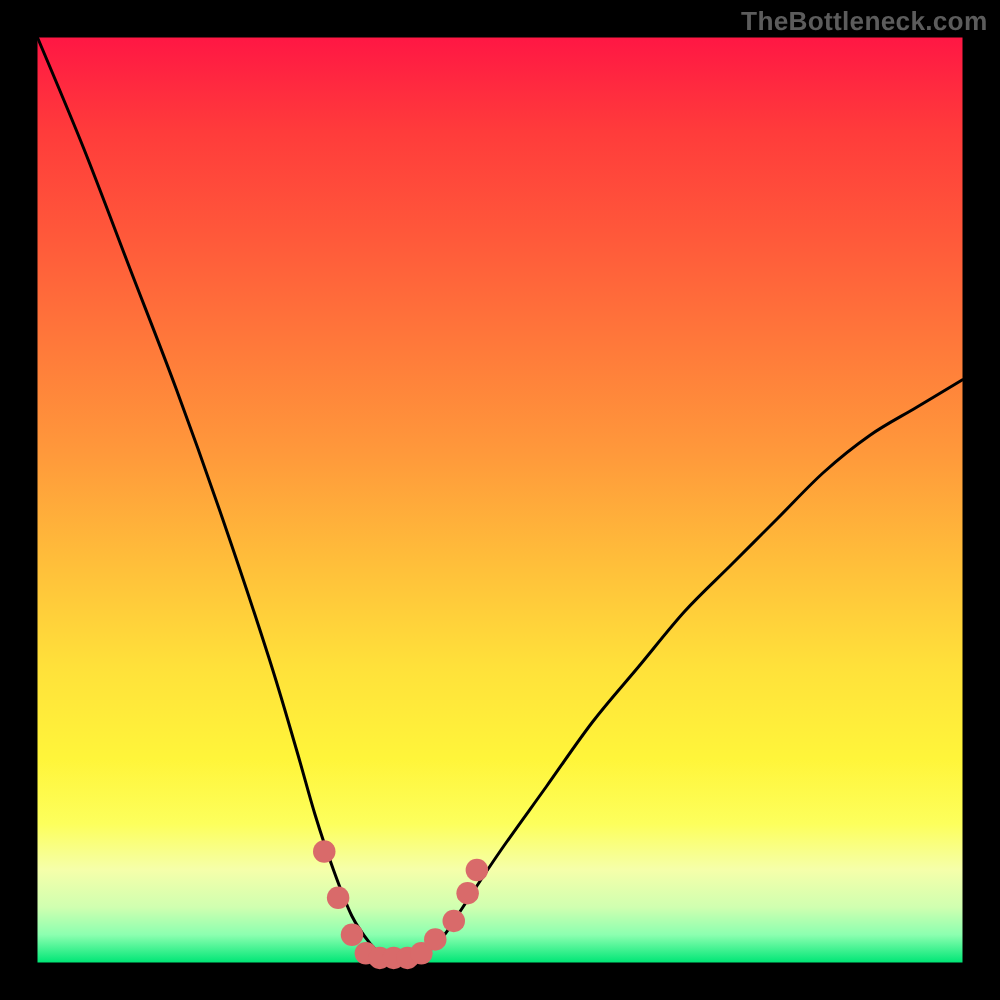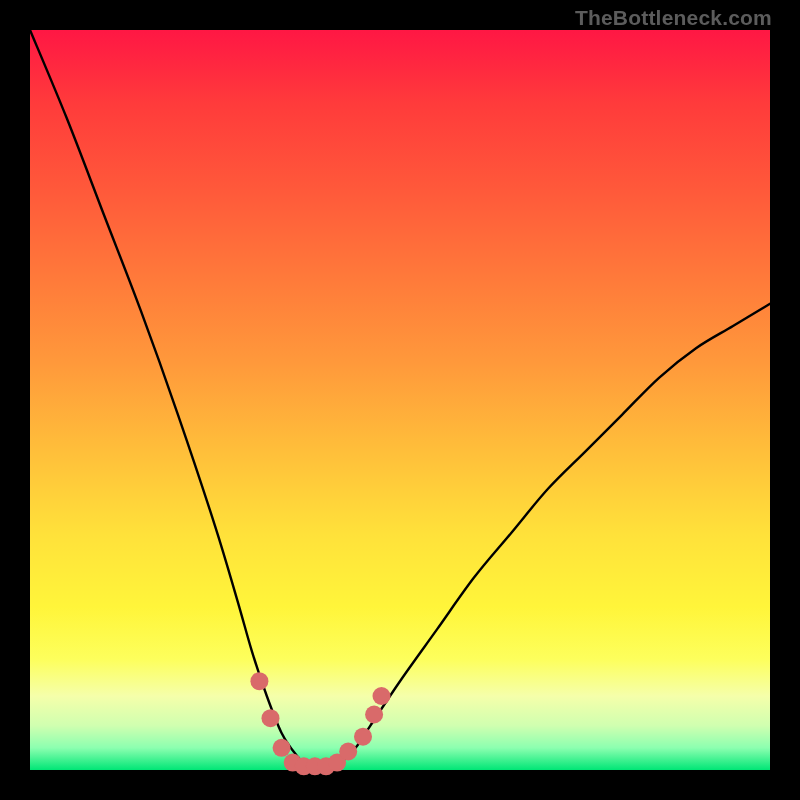--- a/index.html
+++ b/index.html
@@ -28,21 +28,21 @@
       #fdff5c 85%,
       #f5ffaa 90%,
       #d0ffb0 94%,
       #8cffb0 97%,
       #00e676 100%
     );
   }
   .watermark {
     position: absolute;
     top: 6px;
-    right: 28px;
+    right: 10px;
     font-family: Arial, Helvetica, sans-serif;
     font-size: 21px;
     font-weight: 600;
     color: #5c5c5c;
     letter-spacing: 0.2px;
     user-select: none;
   }
   svg.curve {
     position: absolute;
     left: 0;

